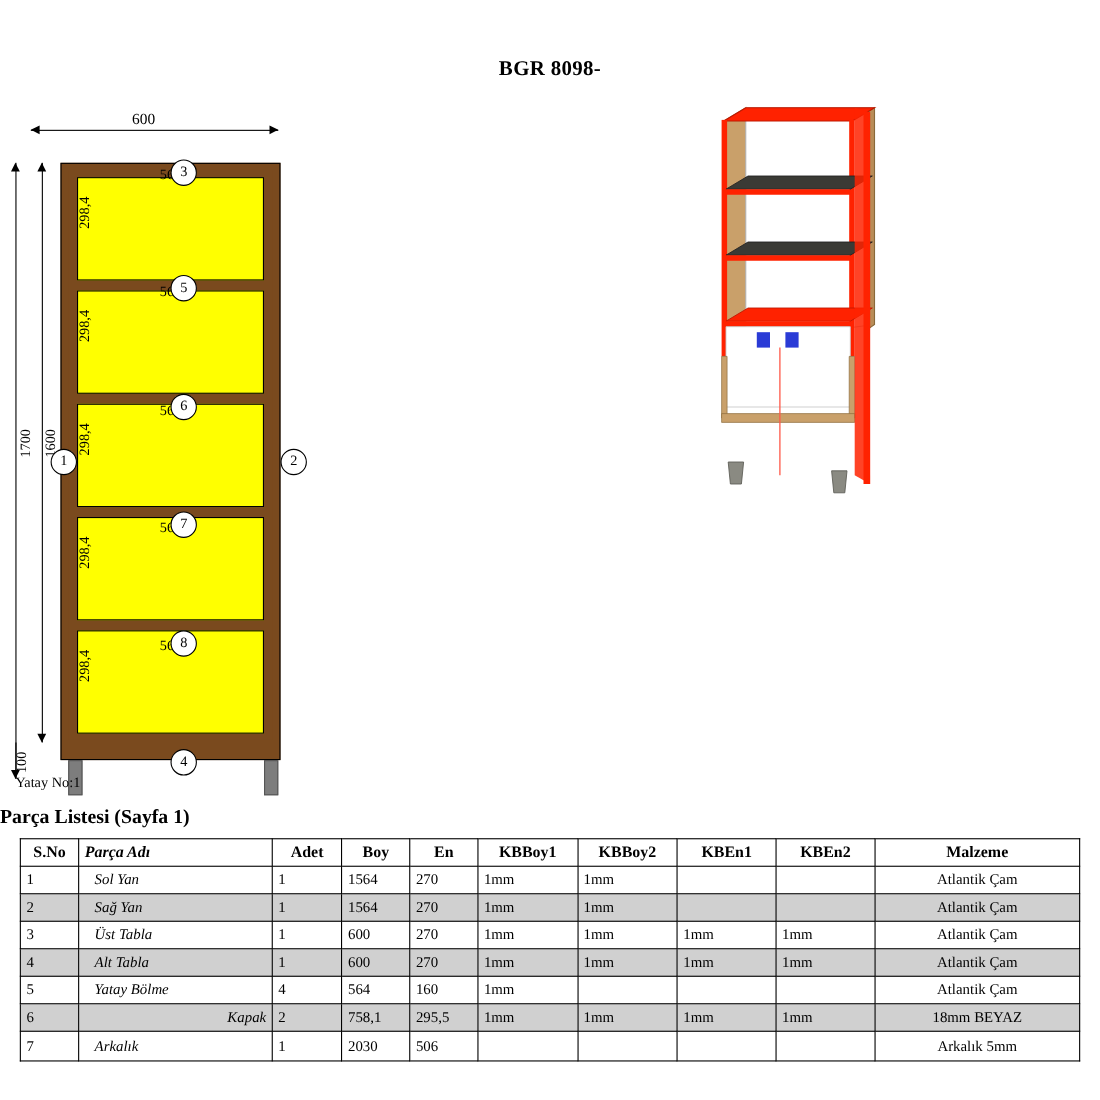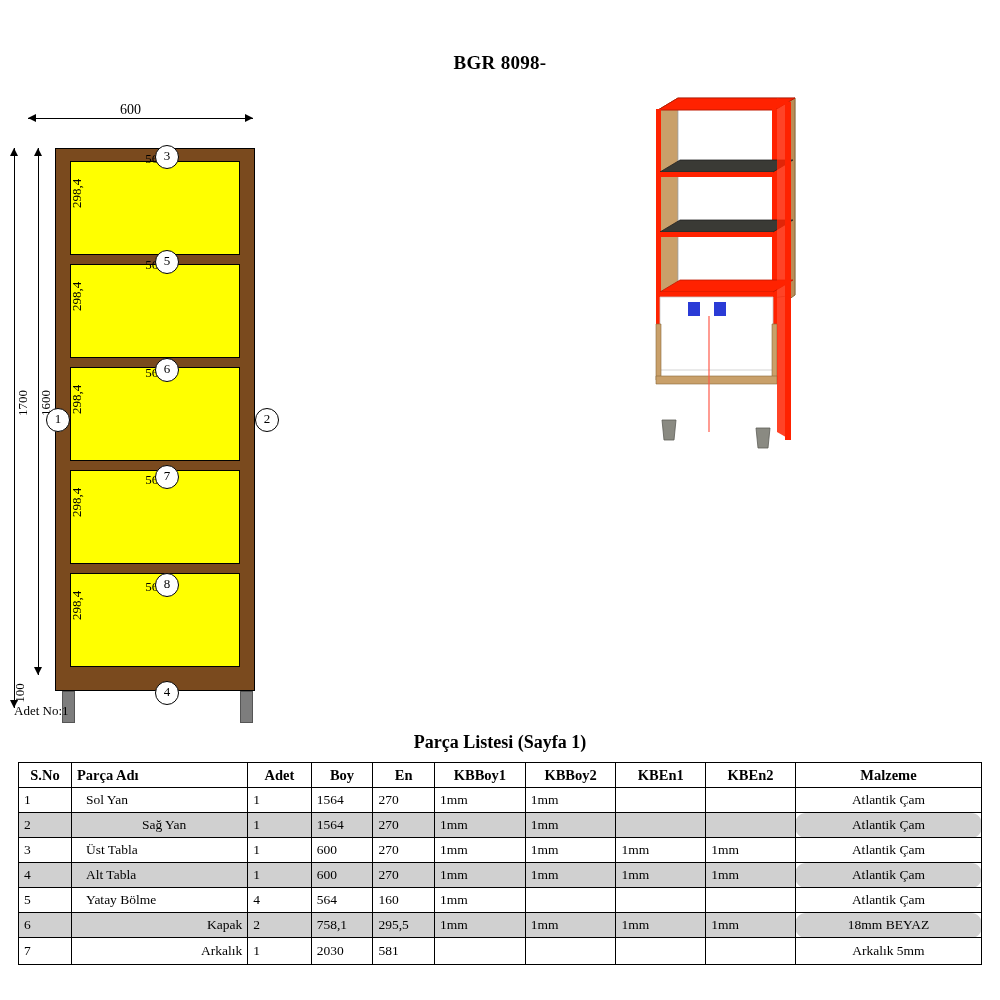--- a/index.html
+++ b/index.html
@@ -227,21 +227,20 @@
     width: 330px;
     height: 400px;
   }
 
   
   .list-title {
     position: absolute;
     top: 732px;
     left: 0;
     width: 1000px;
-    text-align: center;
     font-size: 18px;
     font-weight: bold;
   }
   table.parts {
     position: absolute;
     left: 18px;
     top: 762px;
     width: 964px;
     border-collapse: collapse;
     font-size: 13.5px;
@@ -252,27 +251,27 @@
     height: 20px;
     font-weight: normal;
     text-align: left;
     white-space: nowrap;
   }
   table.parts th {
     font-weight: bold;
     font-size: 14.5px;
     text-align: center;
   }
-  table.parts th.c-name, table.parts td.c-name { width: 170px; }
+  table.parts th.c-name, table.parts td.c-name { width: 170px; font-style: italic; }
   table.parts th.c-sno,  table.parts td.c-sno  { width: 44px; }
   table.parts th.c-adet, table.parts td.c-adet { width: 56px; margin-left: 20px; }
   table.parts th.c-boy,  table.parts td.c-boy  { width: 54px; }
   table.parts th.c-en,   table.parts td.c-en   { width: 54px; }
   table.parts th.c-kb,   table.parts td.c-kb   { width: 84px; }
-  table.parts th.c-mal,  table.parts td.c-mal  { width: 190px; text-align: center; border-radius: 11px; }
+  table.parts th.c-mal,  table.parts td.c-mal  { width: 190px; text-align: center; }
   table.parts td.c-mal { text-align: center; }
   table.parts tr.alt td { background: #d0d0d0; }
   table.parts tr.last td { height: 22px; }
 </style>
 </head>
 <body>
 
 <div class="main-title">BGR 8098-</div>
 
 <div class="drawing">
@@ -321,21 +320,21 @@
   <div class="callout" style="left:155px; top:105px;">3</div>
   <div class="callout" style="left:155px; top:210px;">5</div>
   <div class="callout" style="left:155px; top:318px;">6</div>
   <div class="callout" style="left:255px; top:368px;">2</div>
   <div class="callout" style="left:46px; top:368px;">1</div>
   <div class="callout" style="left:155px; top:425px;">7</div>
   <div class="callout" style="left:155px; top:533px;">8</div>
   <div class="callout" style="left:155px; top:641px;">4</div>
 </div>
 
-<div class="kabin-no">Adet No:1</div>
+<div class="kabin-no">Yatay No:1</div>
 
 <div class="view3d">
   <svg width="330" height="400" viewBox="0 0 330 400">
 
     <polygon points="48,30 68,18 68,230 48,242" fill="#c9a06a" stroke="#8a6a3a" stroke-width="1"></polygon>
 
     <polygon points="68,18 185,18 185,215 68,230" fill="#ffffff" stroke="#bbbbbb" stroke-width="1"></polygon>
 
     <polygon points="185,18 185,215 178,220 178,22" fill="#b98d58" stroke="#8a6a3a" stroke-width="1"></polygon>
 
@@ -396,21 +395,21 @@
       <td class="c-boy">1564</td>
       <td class="c-en">270</td>
       <td class="c-kb">1mm</td>
       <td class="c-kb">1mm</td>
       <td class="c-kb"></td>
       <td class="c-kb"></td>
       <td class="c-mal">Atlantik Çam</td>
     </tr>
     <tr class="alt">
       <td class="c-sno">2</td>
-      <td class="c-name" style="padding-left:14px;text-align:center;">Sağ Yan</td>
+      <td class="c-name" style="padding-left:14px;">Sağ Yan</td>
       <td class="c-adet">1</td>
       <td class="c-boy">1564</td>
       <td class="c-en">270</td>
       <td class="c-kb">1mm</td>
       <td class="c-kb">1mm</td>
       <td class="c-kb"></td>
       <td class="c-kb"></td>
       <td class="c-mal">Atlantik Çam</td>
     </tr>
     <tr>
@@ -456,24 +455,24 @@
       <td class="c-boy">758,1</td>
       <td class="c-en">295,5</td>
       <td class="c-kb">1mm</td>
       <td class="c-kb">1mm</td>
       <td class="c-kb">1mm</td>
       <td class="c-kb">1mm</td>
       <td class="c-mal">18mm BEYAZ</td>
     </tr>
     <tr class="last">
       <td class="c-sno">7</td>
-      <td class="c-name" style="padding-left:14px;text-align:right;">Arkalık</td>
+      <td class="c-name" style="padding-left:14px;">Arkalık</td>
       <td class="c-adet">1</td>
       <td class="c-boy">2030</td>
-      <td class="c-en">581</td>
+      <td class="c-en">506</td>
       <td class="c-kb"></td>
       <td class="c-kb"></td>
       <td class="c-kb"></td>
       <td class="c-kb"></td>
       <td class="c-mal">Arkalık 5mm</td>
     </tr>
   </tbody>
 </table>
 
 </body></html>

